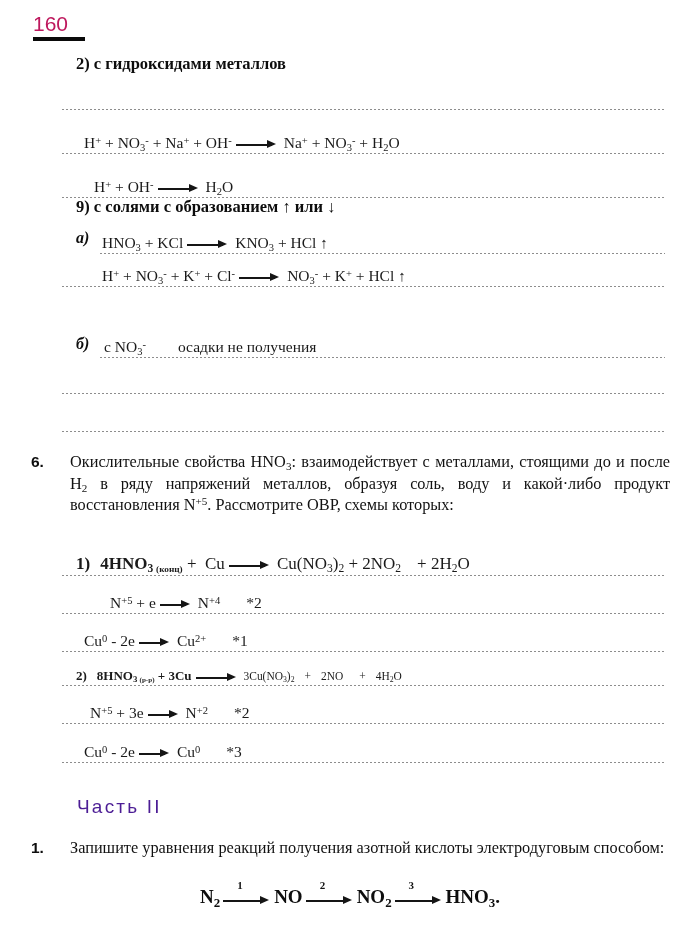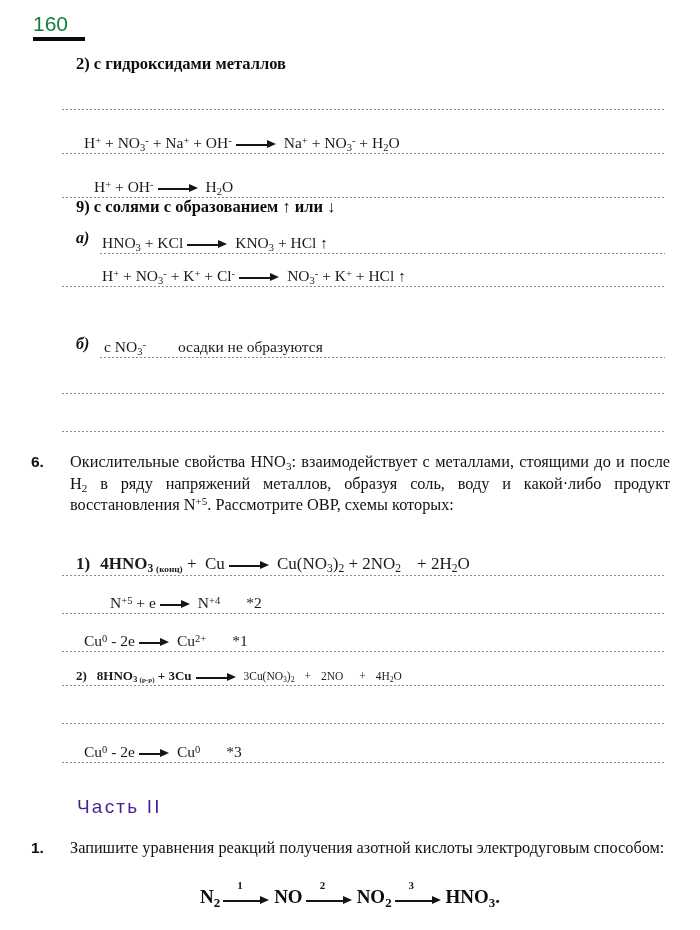--- a/index.html
+++ b/index.html
@@ -29,21 +29,21 @@
     left: 33px;
     top: 12px;
     width: 58px;
   }
   .page-number {
     font-family: "Liberation Sans", "DejaVu Sans", sans-serif;
     font-size: 21px;
     font-weight: 400;
     letter-spacing: 0px;
     line-height: 24px;
-    color: #15803d;
+    color: #be185d;
     text-align: left;
   }
   .page-number-rule {
     height: 4px;
     background: #0a0a0a;
     width: 52px;
     margin-top: 1px;
   }
 
   
@@ -268,21 +268,21 @@
       <span class="nowrap">H<sup>+</sup> + NO<sub>3</sub><sup>-</sup> + K<sup>+</sup> + Cl<sup>-</sup></span><span class="arrow"><span class="shaft"></span><span class="head"></span></span><span class="nowrap">NO<sub>3</sub><sup>-</sup> + K<sup>+</sup> + HCl <span class="up-arrow">↑</span></span>
     </div>
   </div>
 
 
   <div class="alpha-marker" style="left:76px; top:335px;">б)</div>
 
   <div class="ansline" style="left:100px; top:330px; width:565px; height:28px;">
     <div class="rule"></div>
     <div class="content filled" style="left:4px;">
-      <span class="nowrap">с NO<sub>3</sub><sup>-</sup></span><span class="spacer-wide"></span><span class="spacer-wide"></span><span class="nowrap">осадки не образуются</span>
+      <span class="nowrap">с NO<sub>3</sub><sup>-</sup></span><span class="spacer-wide"></span><span class="spacer-wide"></span><span class="nowrap">осадки не получения</span>
     </div>
   </div>
 
   <div class="ansline" style="left:62px; top:366px; width:603px; height:28px;">
     <div class="rule"></div>
   </div>
   <div class="ansline" style="left:62px; top:404px; width:603px; height:28px;">
     <div class="rule"></div>
   </div>
 
@@ -315,20 +315,23 @@
 
   <div class="ansline" style="left:62px; top:658px; width:603px; height:28px;">
     <div class="rule"></div>
     <div class="content" style="left:14px; font-size:13px;">
       <span class="nowrap" style="font-weight:bold;">2)</span><span class="spacer-mid"></span><span class="nowrap" style="font-weight:bold;">8HNO<sub>3 <span style="font-size:0.8em;">(р-р)</span></sub></span><span class="nowrap" style="font-weight:bold;">&nbsp;+ 3Cu</span><span class="arrow"><span class="shaft"></span><span class="head"></span></span><span class="nowrap" style="font-size:0.88em;">3Cu(NO<sub>3</sub>)<sub>2</sub><span class="spacer-mid"></span>+<span class="spacer-mid"></span>2NO<span class="spacer-wide"></span>+<span class="spacer-mid"></span>4H<sub>2</sub>O</span>
     </div>
   </div>
 
   <div class="ansline" style="left:62px; top:696px; width:603px; height:28px;">
     <div class="rule"></div>
+    <div class="content filled" style="left:28px;">
+      <span class="nowrap">N<sup>+5</sup> + 3e</span><span class="arrow short"><span class="shaft"></span><span class="head"></span></span><span class="nowrap">N<sup>+2</sup></span><span class="spacer-wide"></span><span class="spacer-mid"></span><span class="nowrap">*2</span>
+    </div>
   </div>
 
   <div class="ansline" style="left:62px; top:735px; width:603px; height:28px;">
     <div class="rule"></div>
     <div class="content filled" style="left:22px;">
       <span class="nowrap">Cu<sup>0</sup> - 2e</span><span class="arrow short"><span class="shaft"></span><span class="head"></span></span><span class="nowrap">Cu<sup>0</sup></span><span class="spacer-wide"></span><span class="spacer-mid"></span><span class="nowrap">*3</span>
     </div>
   </div>
 
   <div class="part-heading" style="left:77px; top:796px;">Часть II</div>

